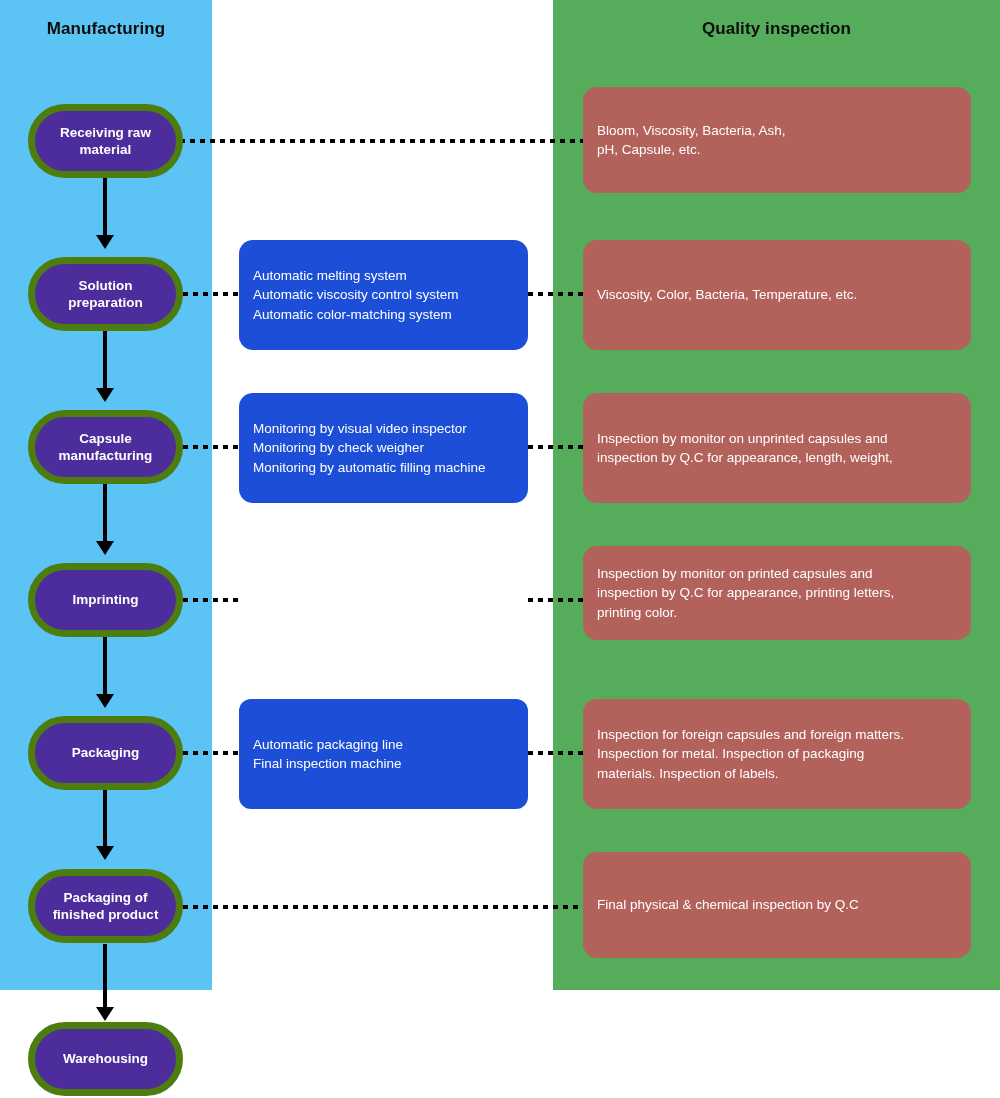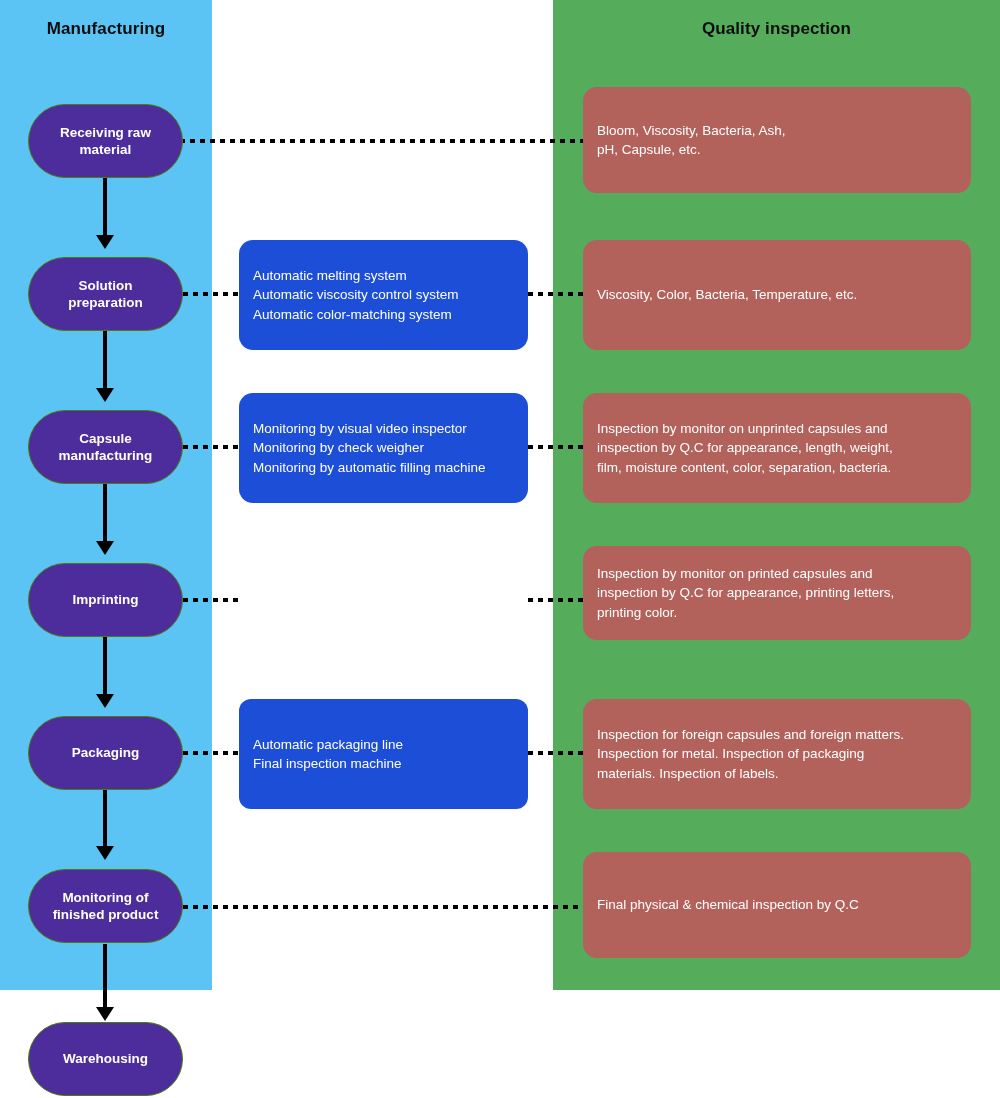--- a/index.html
+++ b/index.html
@@ -55,21 +55,21 @@
     width: 447px;
   }
 
   
   .node {
     position: absolute;
     left: 28px;
     width: 155px;
     height: 74px;
     background: #4d2d9c;
-    border: 1px solid #4d7c0f;
+    border: 7px solid #4d7c0f;
     border-radius: 37px;
     display: flex;
     align-items: center;
     justify-content: center;
     text-align: center;
     color: #ffffff;
     font-size: 13.5px;
     font-weight: bold;
     line-height: 1.28;
     padding: 0 6px;
@@ -201,21 +201,21 @@
   </div>
 
   <div class="node" style="top:716px;text-align:right;">
     <span>
       <span class="box-line">Packaging</span>
     </span>
   </div>
 
   <div class="node" style="top:869px;">
     <span>
-      <span class="box-line">Monitoring of</span>
+      <span class="box-line">Packaging of</span>
       <span class="box-line">finished product</span>
     </span>
   </div>
 
   <div class="node" style="top:1022px;">
     <span>
       <span class="box-line">Warehousing</span>
     </span>
   </div>
 
@@ -242,21 +242,20 @@
     <span class="box-line">pH, Capsule, etc.</span>
   </div>
 
   <div class="qc-box" style="top:240px;height:110px;">
     <span class="box-line">Viscosity, Color, Bacteria, Temperature, etc.</span>
   </div>
 
   <div class="qc-box" style="top:393px;height:110px;">
     <span class="box-line">Inspection by monitor on unprinted capsules and</span>
     <span class="box-line">inspection by Q.C for appearance, length, weight,</span>
-    <span class="box-line">film, moisture content, color, separation, bacteria.</span>
   </div>
 
   <div class="qc-box" style="top:546px;height:94px;">
     <span class="box-line">Inspection by monitor on printed capsules and</span>
     <span class="box-line">inspection by Q.C for appearance, printing letters,</span>
     <span class="box-line">printing color.</span>
   </div>
 
   <div class="qc-box" style="top:699px;height:110px;">
     <span class="box-line">Inspection for foreign capsules and foreign matters.</span>

